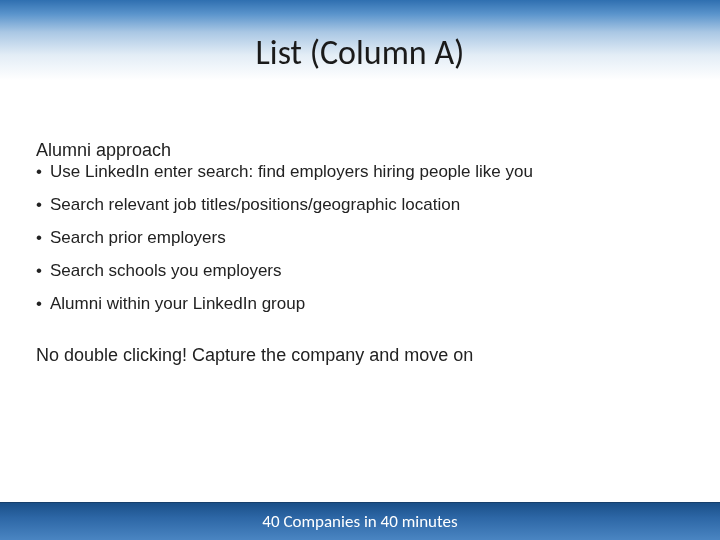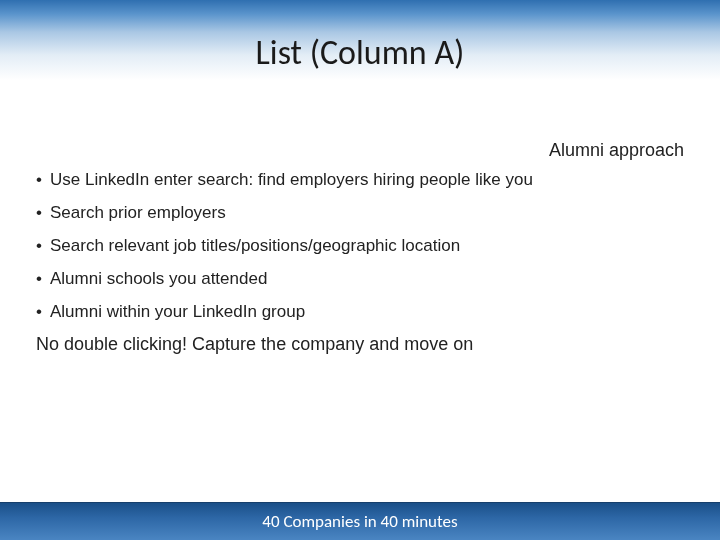--- a/index.html
+++ b/index.html
@@ -32,22 +32,21 @@
   .content {
     position: absolute;
     top: 140px;
     left: 36px;
     right: 36px;
   }
   .lead {
     font-family: Arial, sans-serif;
     font-size: 18px;
     color: #222;
-    margin-bottom: 8px;
-    text-align: right;
+    margin-bottom: 0;
   }
   .bullets {
     list-style: none;
     font-family: Arial, sans-serif;
     font-size: 17px;
     color: #222;
     line-height: 1.35;
   }
   .bullets li {
     position: relative;
@@ -57,21 +56,21 @@
   .bullets li::before {
     content: "•";
     position: absolute;
     left: 0;
     top: 0;
   }
   .closing {
     font-family: Arial, sans-serif;
     font-size: 18px;
     color: #222;
-    margin-top: 10px;
+    margin-top: 29px;
   }
   .footer-band {
     position: absolute;
     left: 0; right: 0; bottom: 0;
     height: 38px;
     background: linear-gradient(to bottom,
       #1a4f88 0%,
       #2d67a6 40%,
       #4a85c2 100%);
     border-top: 1px solid #163f6c;
@@ -89,23 +88,23 @@
 <body>
 
 <div class="header-band">
   <h1 class="title">List (Column A)</h1>
 </div>
 
 <div class="content">
   <p class="lead">Alumni approach</p>
   <ul class="bullets">
     <li>Use LinkedIn enter search:  find employers hiring people like you</li>
+    <li>Search relevant job titles/positions/geographic location</li>
     <li>Search prior employers</li>
-    <li>Search relevant job titles/positions/geographic location</li>
-    <li>Alumni schools you attended</li>
+    <li>Search schools you employers</li>
     <li>Alumni within your LinkedIn group</li>
   </ul>
   <p class="closing">No double clicking!  Capture the company and move on</p>
 </div>
 
 <div class="footer-band">
   <span class="footer-text">40 Companies in 40 minutes</span>
 </div>
 
 </body></html>

